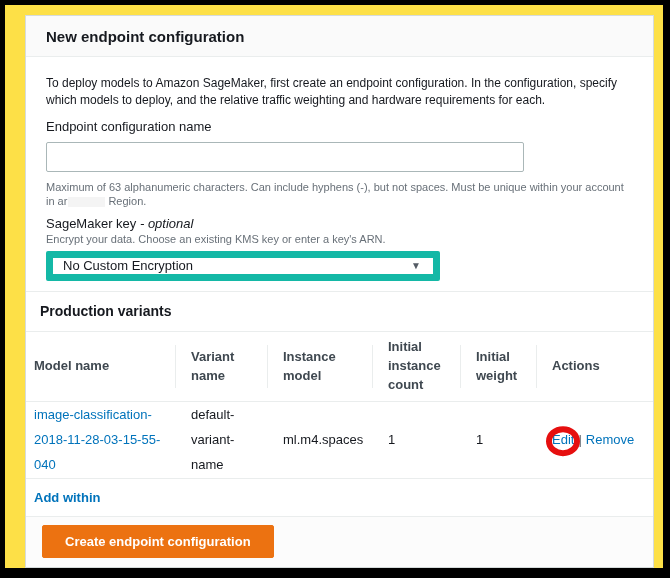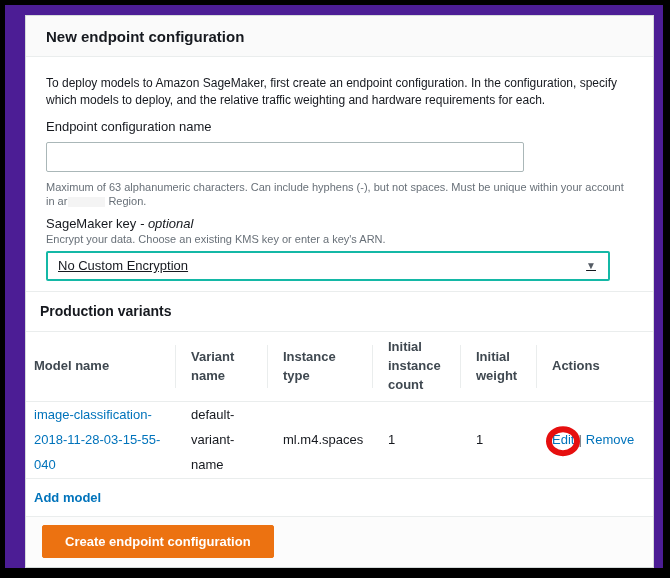--- a/index.html
+++ b/index.html
@@ -3,21 +3,21 @@
 <meta charset="utf-8">
 <style>
   * { box-sizing: border-box; margin: 0; padding: 0; }
   html, body { background: #ffffff; }
   body { font-family: "Liberation Sans", sans-serif; color: #16191f; }
 
   .frame {
     width: 670px; height: 578px;
     border: solid #000;
     border-width: 5px 7px 10px 5px;
-    background: #4c1d95;
+    background: #fde047;
     position: relative;
     overflow: hidden;
   }
 
   .card {
     margin: 10px 9px 0 20px;
     border: 1px solid #d5dbdb;
     background: #fff;
   }
 
@@ -65,32 +65,31 @@
     vertical-align: middle;
     margin: 0 3px 0 1px;
   }
 
   .enc-label { margin-top: 8px; font-size: 13px; line-height: 16px; color: #16191f; }
   .enc-optional { font-style: italic; }
   .enc-desc { font-size: 11px; line-height: 14px; color: #687078; margin-top: 0; }
 
   .select-box {
     margin-top: 5px;
-    width: 564px; height: 30px;
-    border: 2px solid #14b8a6;
+    width: 394px; height: 30px;
+    border: 7px solid #14b8a6;
     border-radius: 2px;
     display: flex;
     align-items: center;
     justify-content: space-between;
     padding: 0 12px 0 10px;
     font-size: 13px;
     color: #16191f;
     cursor: pointer;
     background: #fff;
-    text-decoration: underline;
   }
   .select-caret { font-size: 10px; color: #545b64; }
 
   .pv-header {
     border-top: 1px solid #eaeded;
     border-bottom: 1px solid #eaeded;
     padding: 10px 14px 11px;
   }
   .pv-title { font-size: 14px; font-weight: bold; color: #16191f; }
 
@@ -212,21 +211,21 @@
           <col class="c-variant">
           <col class="c-instance">
           <col class="c-count">
           <col class="c-weight">
           <col class="c-actions">
       </colgroup>
       <thead>
         <tr>
           <th><span>Model name</span></th>
           <th><span>Variant name</span></th>
-          <th><span>Instance type</span></th>
+          <th><span>Instance model</span></th>
           <th><span>Initial instance count</span></th>
           <th><span>Initial weight</span></th>
           <th><span>Actions</span></th>
         </tr>
       </thead>
       <tbody>
         <tr>
           <td>
             <a class="link model-link">image-classification-2018-11-28-03-15-55-040</a>
           </td>
@@ -238,21 +237,21 @@
             <span class="edit-wrap">
               <span class="annotation-circle"></span>
               <a class="link">Edit</a>
             </span><span class="pipe">|</span><a class="link">Remove</a>
           </td>
         </tr>
       </tbody>
     </table>
 
     <div class="add-model-row">
-      <a class="link add-model">Add model</a>
+      <a class="link add-model">Add within</a>
     </div>
 
     <div class="card-footer">
       <button class="create-btn">Create endpoint configuration</button>
     </div>
 
   </div>
 </div>
 
 </body></html>

